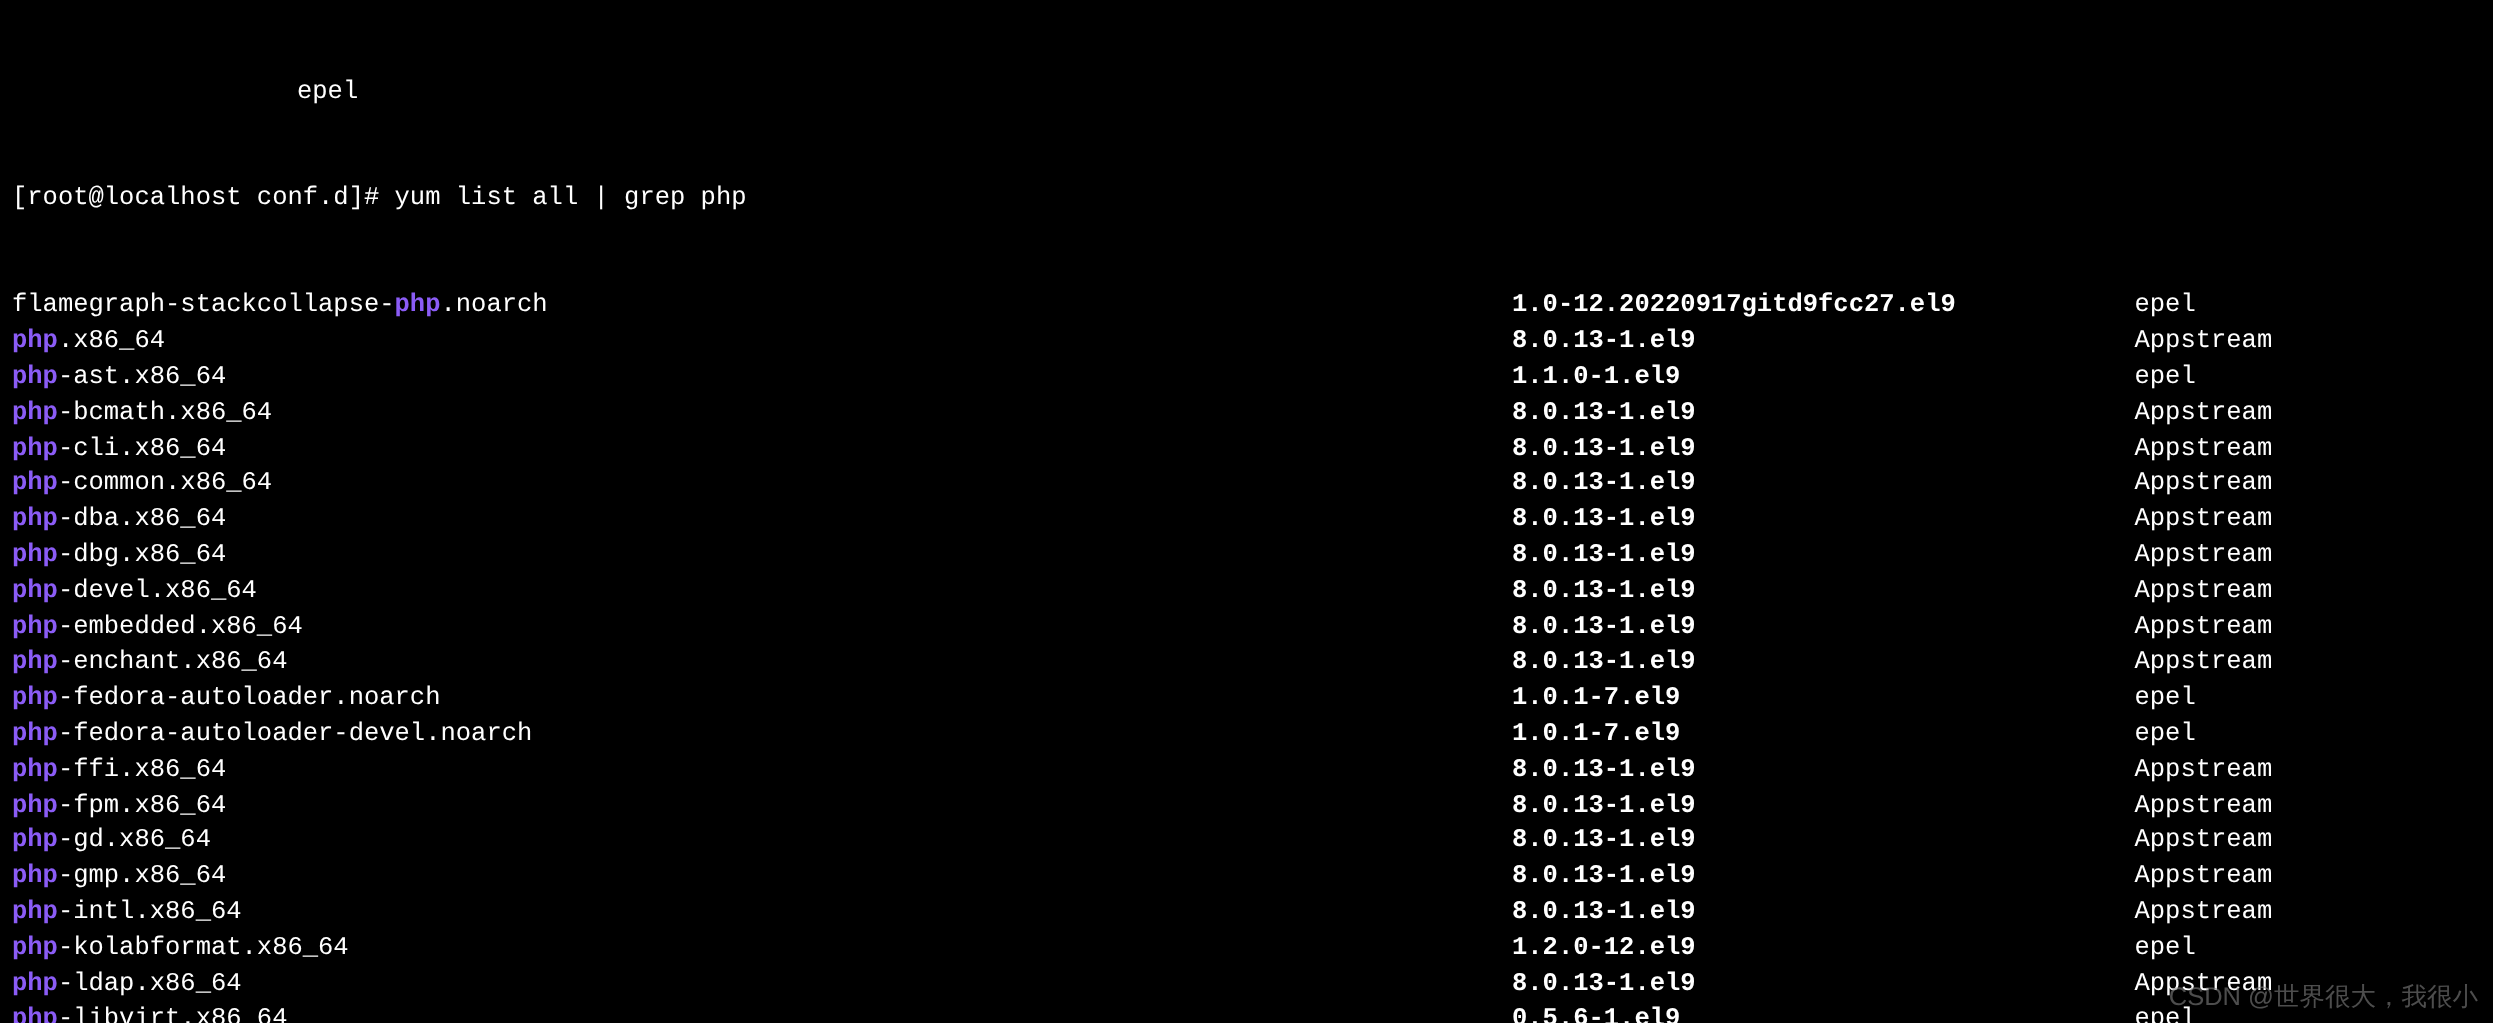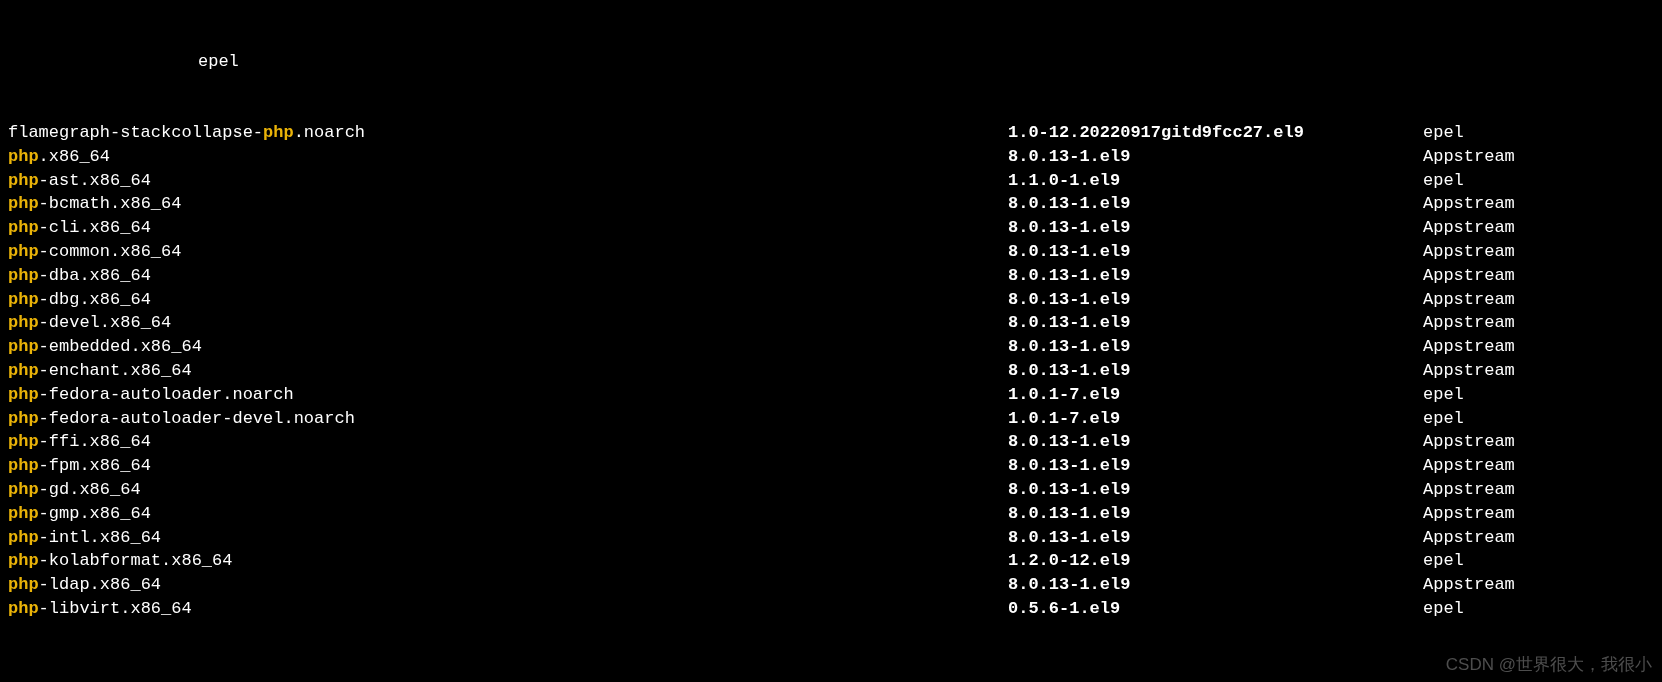--- a/index.html
+++ b/index.html
@@ -16,21 +16,21 @@
       position: relative;
     }
     .terminal {
       padding: 2px 8px;
       white-space: pre;
     }
     .line {
       display: block;
     }
     .highlight {
-      color: #eab308;
+      color: #8b5cf6;
       font-weight: bold;
     }
     .normal {
       color: #ffffff;
     }
     .row {
       display: flex;
     }
     .col-pkg {
       width: 1000px;
@@ -54,16 +54,17 @@
     }
     .indent-epel {
       padding-left: 190px;
     }
   </style>
 </head>
 <body>
 
 <div class="terminal">
   <div class="line indent-epel"><span>epel</span></div>
+  <div class="line"><span class="normal">[root@localhost conf.d]# </span><span class="normal">yum list all | grep php</span></div>
   <div id="package-list"><div class="row"><div class="col-pkg"><span class="normal">flamegraph-stackcollapse-</span><span class="highlight">php</span><span class="normal">.noarch</span></div><div class="col-ver normal">1.0-12.20220917gitd9fcc27.el9</div><div class="col-repo normal">epel</div></div><div class="row"><div class="col-pkg"><span class="normal"></span><span class="highlight">php</span><span class="normal">.x86_64</span></div><div class="col-ver normal">8.0.13-1.el9</div><div class="col-repo normal">Appstream</div></div><div class="row"><div class="col-pkg"><span class="normal"></span><span class="highlight">php</span><span class="normal">-ast.x86_64</span></div><div class="col-ver normal">1.1.0-1.el9</div><div class="col-repo normal">epel</div></div><div class="row"><div class="col-pkg"><span class="normal"></span><span class="highlight">php</span><span class="normal">-bcmath.x86_64</span></div><div class="col-ver normal">8.0.13-1.el9</div><div class="col-repo normal">Appstream</div></div><div class="row"><div class="col-pkg"><span class="normal"></span><span class="highlight">php</span><span class="normal">-cli.x86_64</span></div><div class="col-ver normal">8.0.13-1.el9</div><div class="col-repo normal">Appstream</div></div><div class="row"><div class="col-pkg"><span class="normal"></span><span class="highlight">php</span><span class="normal">-common.x86_64</span></div><div class="col-ver normal">8.0.13-1.el9</div><div class="col-repo normal">Appstream</div></div><div class="row"><div class="col-pkg"><span class="normal"></span><span class="highlight">php</span><span class="normal">-dba.x86_64</span></div><div class="col-ver normal">8.0.13-1.el9</div><div class="col-repo normal">Appstream</div></div><div class="row"><div class="col-pkg"><span class="normal"></span><span class="highlight">php</span><span class="normal">-dbg.x86_64</span></div><div class="col-ver normal">8.0.13-1.el9</div><div class="col-repo normal">Appstream</div></div><div class="row"><div class="col-pkg"><span class="normal"></span><span class="highlight">php</span><span class="normal">-devel.x86_64</span></div><div class="col-ver normal">8.0.13-1.el9</div><div class="col-repo normal">Appstream</div></div><div class="row"><div class="col-pkg"><span class="normal"></span><span class="highlight">php</span><span class="normal">-embedded.x86_64</span></div><div class="col-ver normal">8.0.13-1.el9</div><div class="col-repo normal">Appstream</div></div><div class="row"><div class="col-pkg"><span class="normal"></span><span class="highlight">php</span><span class="normal">-enchant.x86_64</span></div><div class="col-ver normal">8.0.13-1.el9</div><div class="col-repo normal">Appstream</div></div><div class="row"><div class="col-pkg"><span class="normal"></span><span class="highlight">php</span><span class="normal">-fedora-autoloader.noarch</span></div><div class="col-ver normal">1.0.1-7.el9</div><div class="col-repo normal">epel</div></div><div class="row"><div class="col-pkg"><span class="normal"></span><span class="highlight">php</span><span class="normal">-fedora-autoloader-devel.noarch</span></div><div class="col-ver normal">1.0.1-7.el9</div><div class="col-repo normal">epel</div></div><div class="row"><div class="col-pkg"><span class="normal"></span><span class="highlight">php</span><span class="normal">-ffi.x86_64</span></div><div class="col-ver normal">8.0.13-1.el9</div><div class="col-repo normal">Appstream</div></div><div class="row"><div class="col-pkg"><span class="normal"></span><span class="highlight">php</span><span class="normal">-fpm.x86_64</span></div><div class="col-ver normal">8.0.13-1.el9</div><div class="col-repo normal">Appstream</div></div><div class="row"><div class="col-pkg"><span class="normal"></span><span class="highlight">php</span><span class="normal">-gd.x86_64</span></div><div class="col-ver normal">8.0.13-1.el9</div><div class="col-repo normal">Appstream</div></div><div class="row"><div class="col-pkg"><span class="normal"></span><span class="highlight">php</span><span class="normal">-gmp.x86_64</span></div><div class="col-ver normal">8.0.13-1.el9</div><div class="col-repo normal">Appstream</div></div><div class="row"><div class="col-pkg"><span class="normal"></span><span class="highlight">php</span><span class="normal">-intl.x86_64</span></div><div class="col-ver normal">8.0.13-1.el9</div><div class="col-repo normal">Appstream</div></div><div class="row"><div class="col-pkg"><span class="normal"></span><span class="highlight">php</span><span class="normal">-kolabformat.x86_64</span></div><div class="col-ver normal">1.2.0-12.el9</div><div class="col-repo normal">epel</div></div><div class="row"><div class="col-pkg"><span class="normal"></span><span class="highlight">php</span><span class="normal">-ldap.x86_64</span></div><div class="col-ver normal">8.0.13-1.el9</div><div class="col-repo normal">Appstream</div></div><div class="row"><div class="col-pkg"><span class="normal"></span><span class="highlight">php</span><span class="normal">-libvirt.x86_64</span></div><div class="col-ver normal">0.5.6-1.el9</div><div class="col-repo normal">epel</div></div></div>
 </div>
 
 <div class="watermark">CSDN @世界很大，我很小</div>
 
 </body></html>

